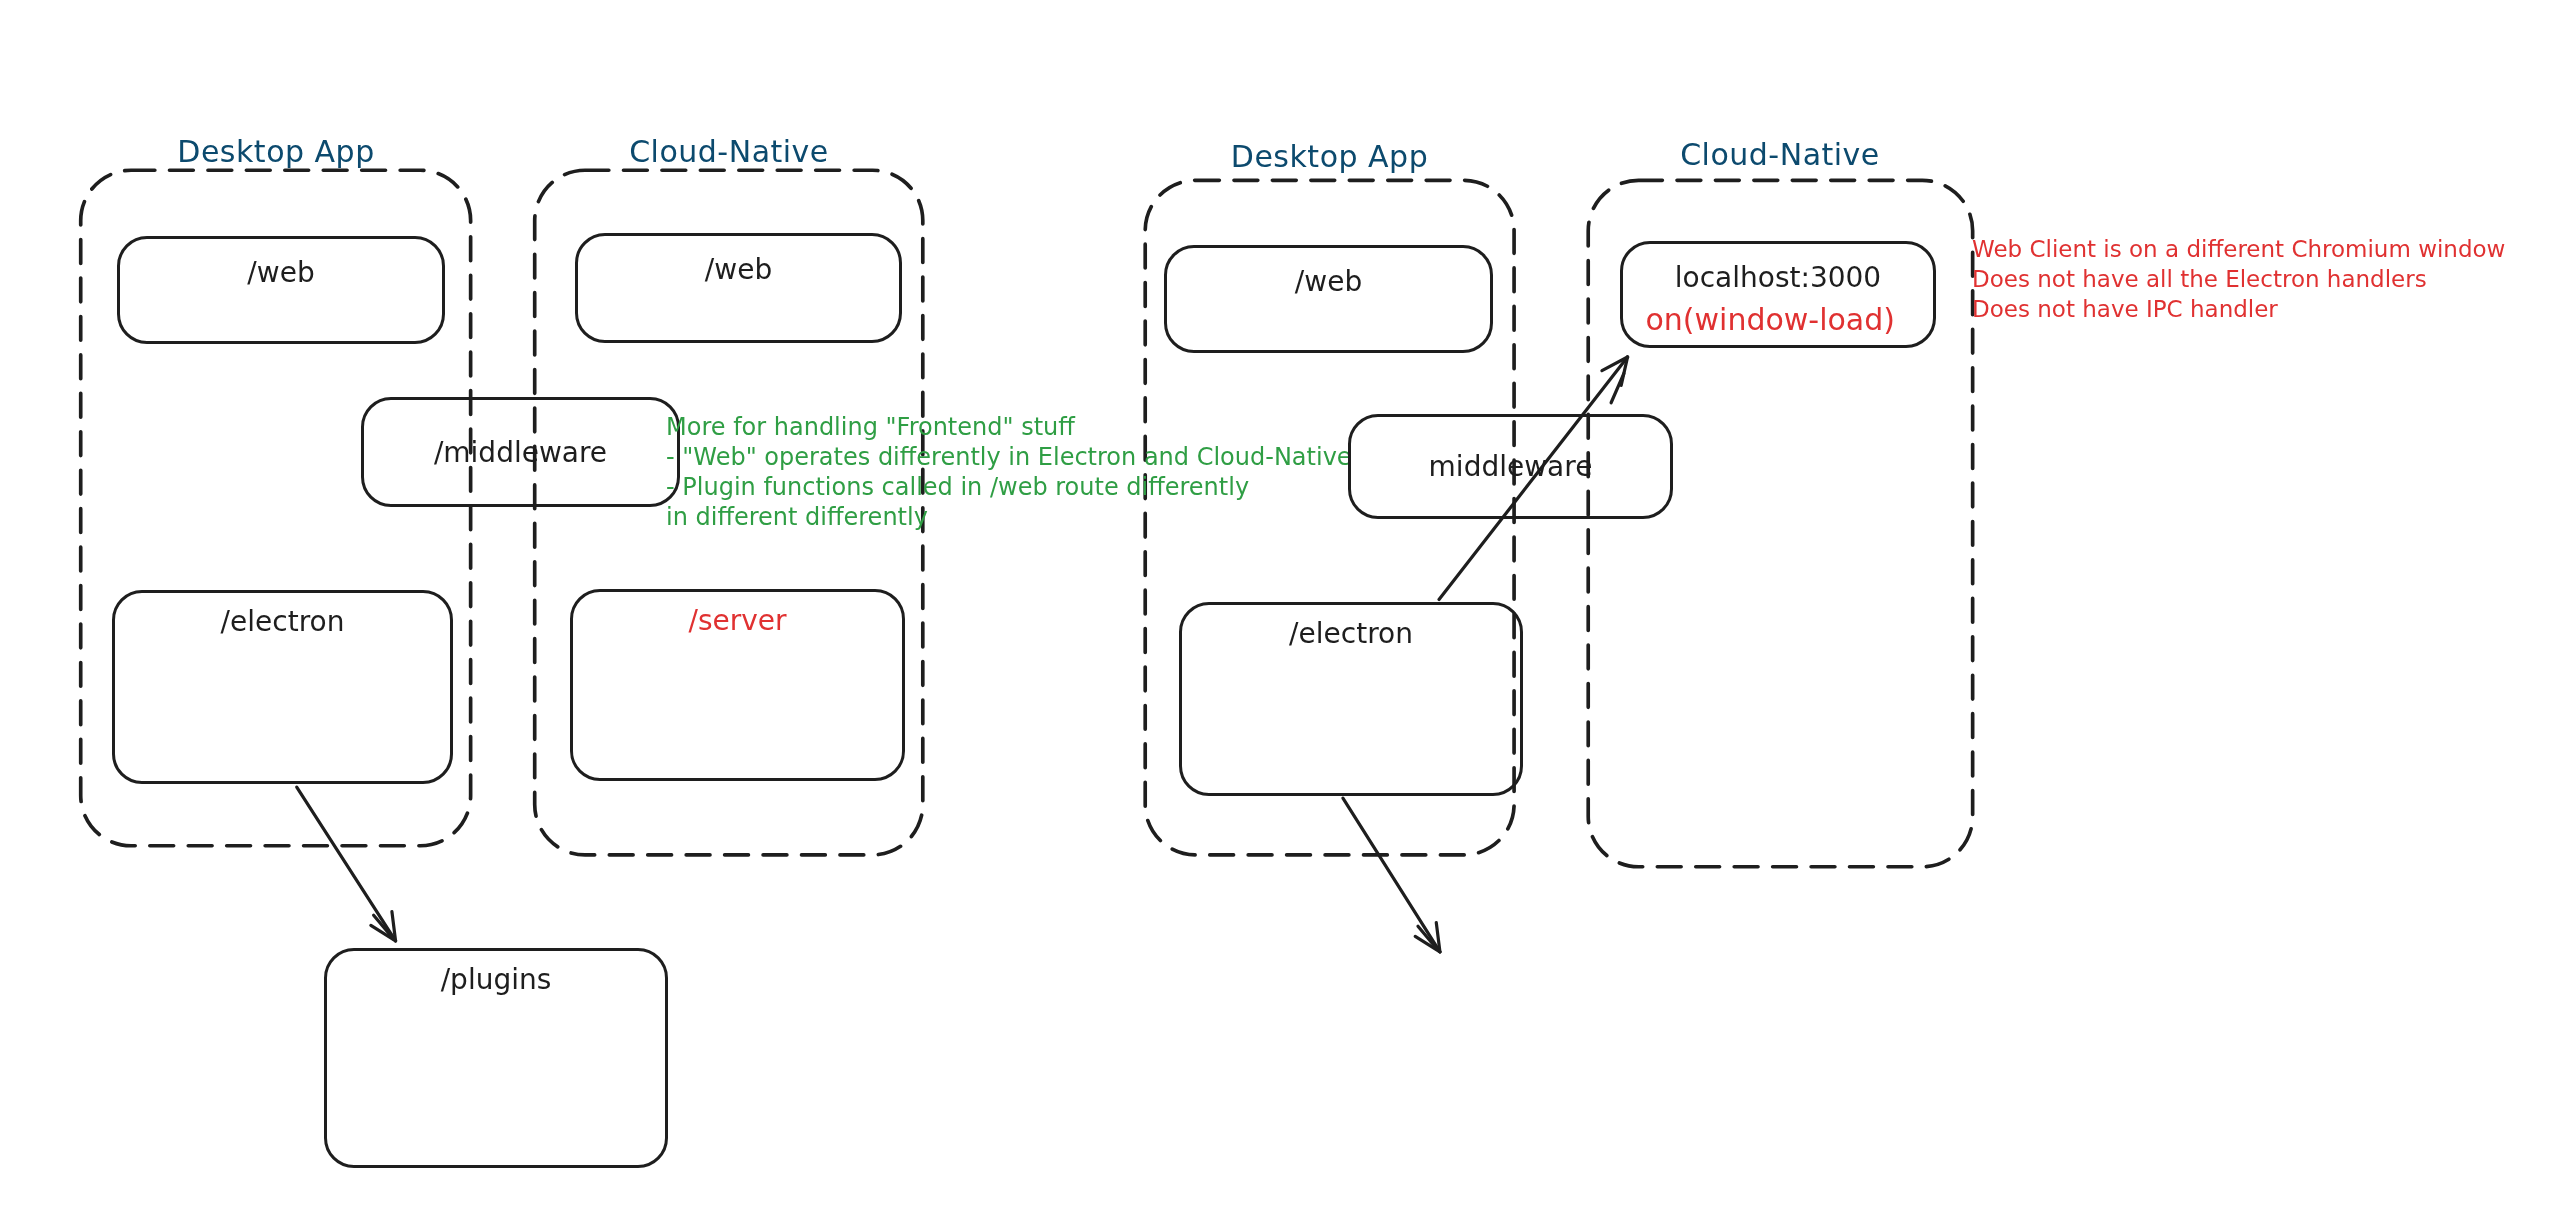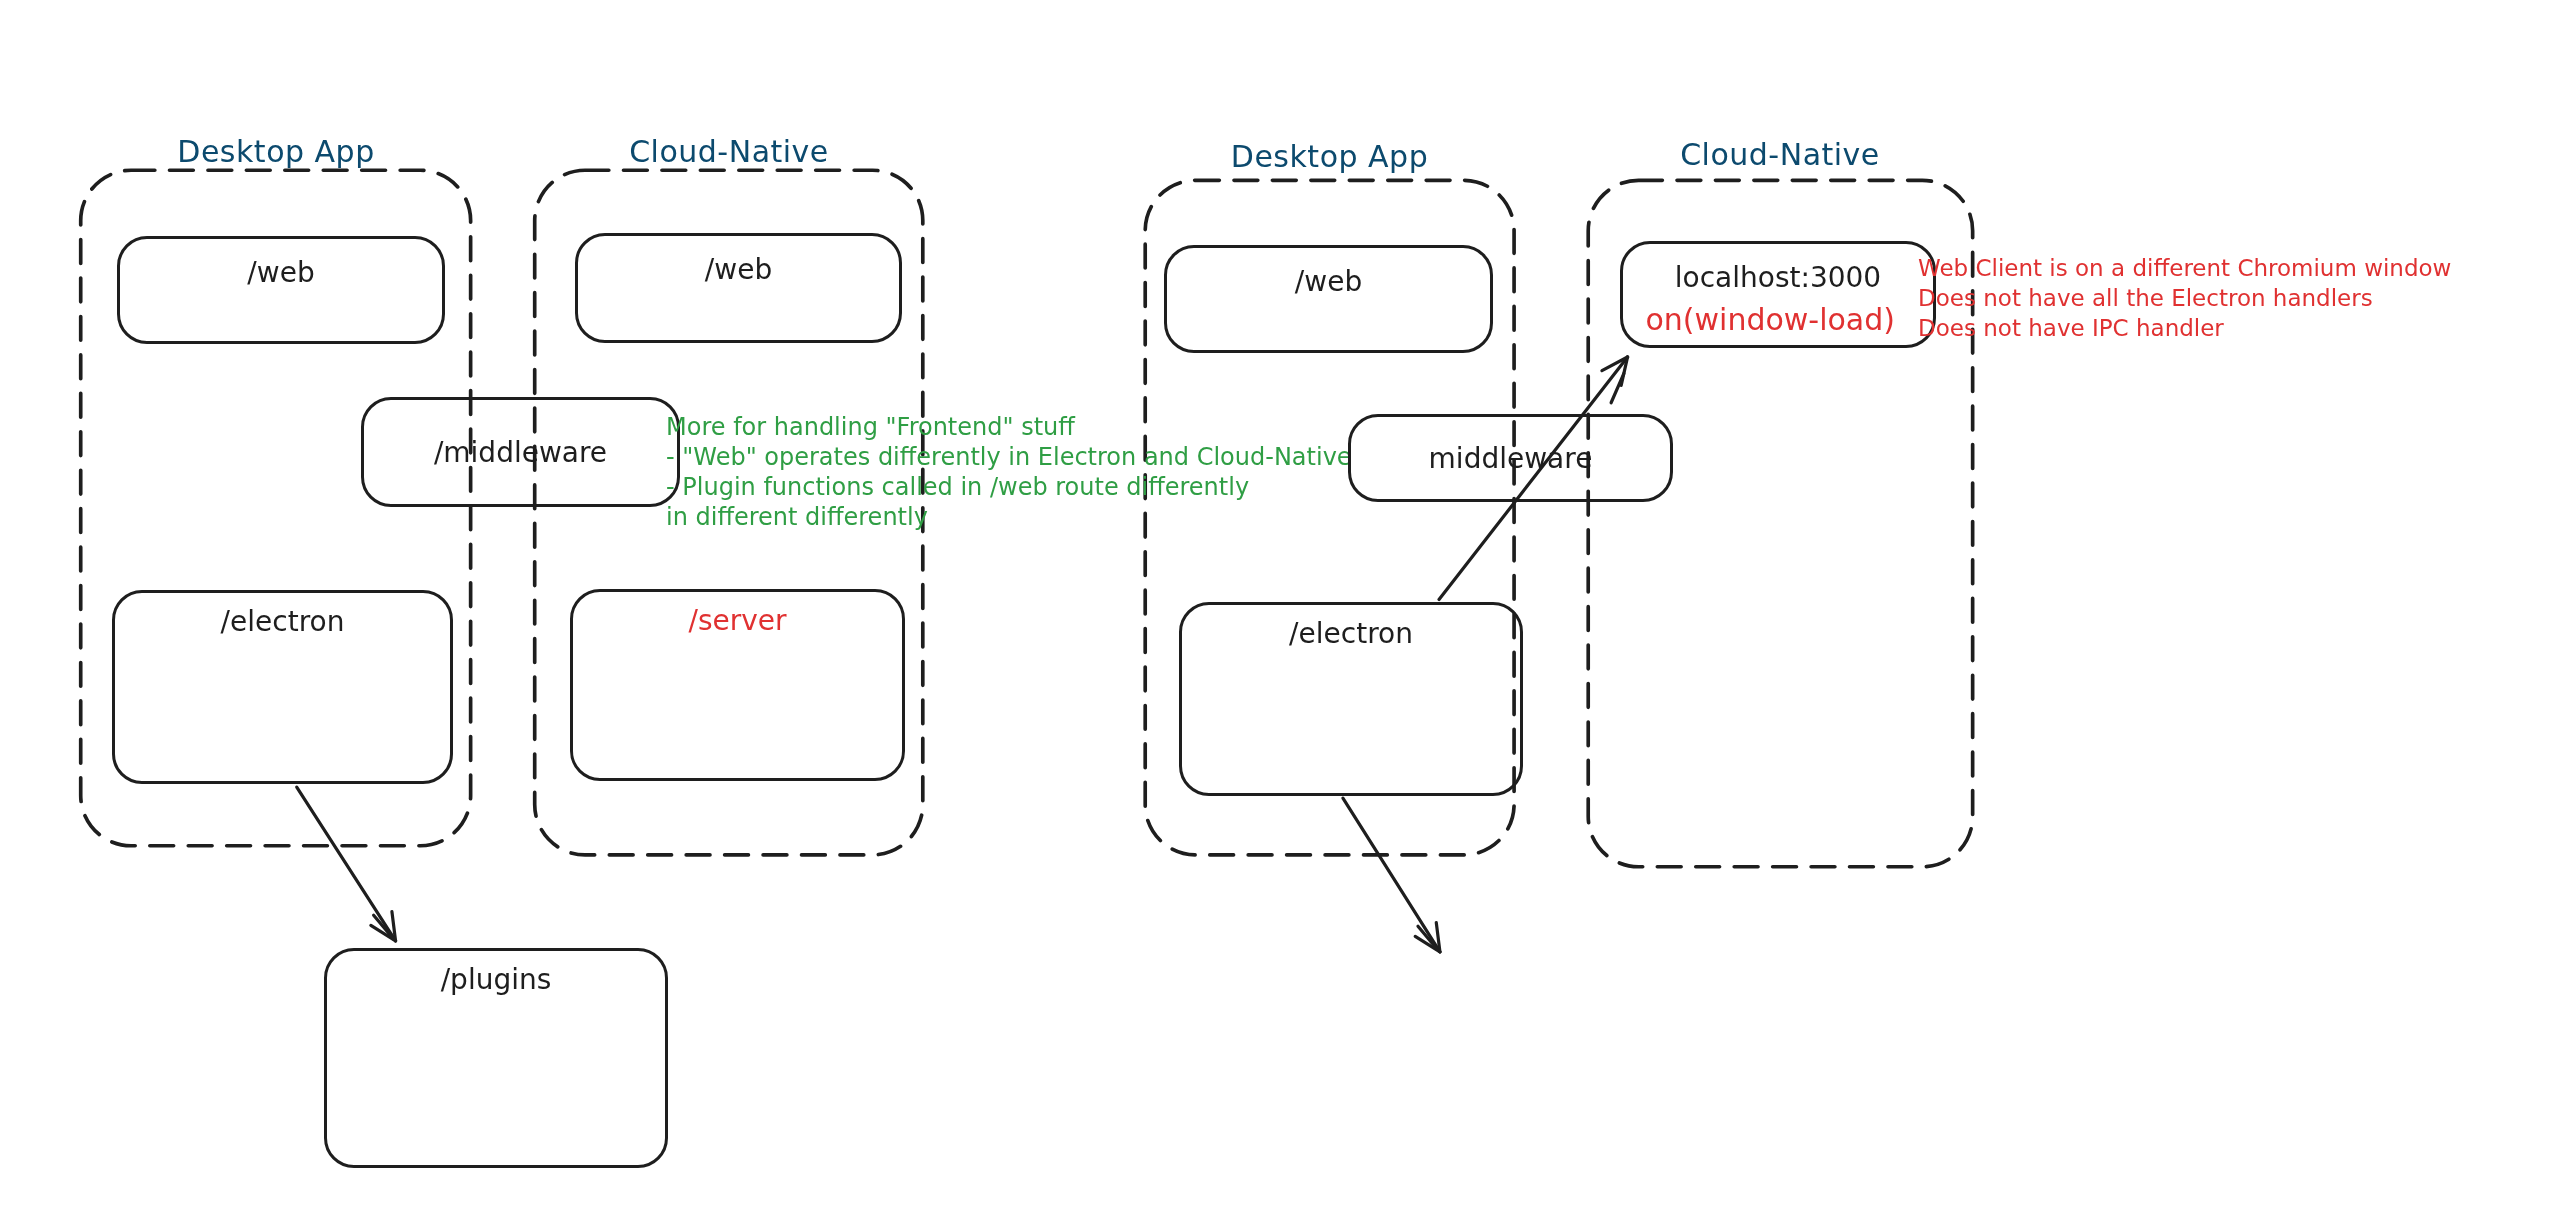--- a/index.html
+++ b/index.html
@@ -143,29 +143,29 @@
 
   <div class="node" style="left:1164px; top:245px; width:329px; height:108px;">
     <span class="top-label">/web</span>
   </div>
 
   <div class="node" style="left:1620px; top:241px; width:316px; height:107px;">
     <span class="top-label">localhost:3000</span>
     <span class="sub-label red-text">on(window-load)</span>
   </div>
 
-  <div class="node centered" style="left:1348px; top:414px; width:325px; height:88px;">
+  <div class="node centered" style="left:1348px; top:414px; width:325px; height:105px;">
     <span>middleware</span>
   </div>
 
   <div class="node tall" style="left:1179px; top:602px; width:344px; height:194px;">
     <span class="top-label">/electron</span>
   </div>
 
 
-  <div class="note red" style="left:1918px; top:234px;margin-top:19px;">
+  <div class="note red" style="left:1972px; top:234px;">
     <div>Web Client is on a different Chromium window</div>
     <div>Does not have all the Electron handlers</div>
     <div>Does not have IPC handler</div>
   </div>
 
 </div>
 
 
 </body></html>

